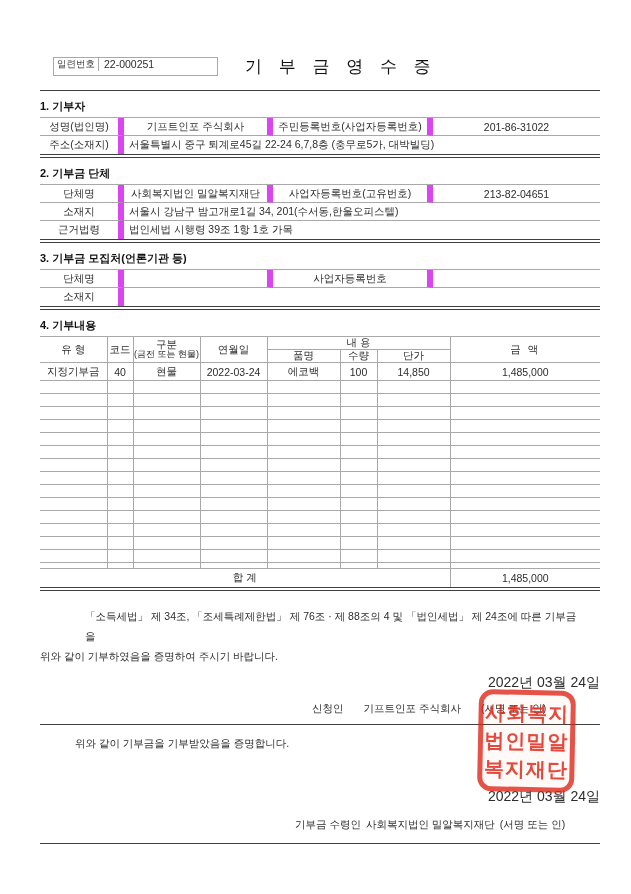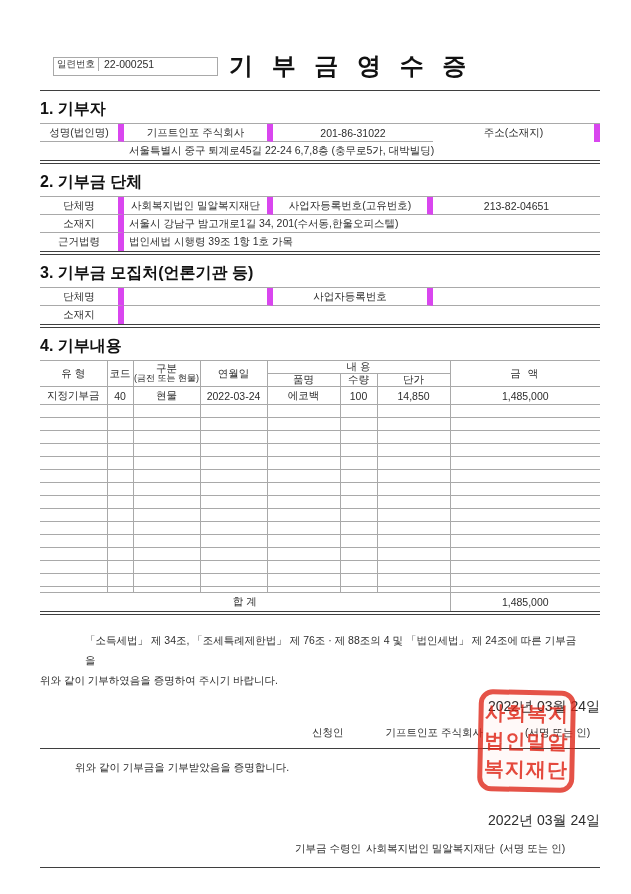--- a/index.html
+++ b/index.html
@@ -19,28 +19,28 @@
     border:1px solid #a9a9a9; display:flex; align-items:flex-start;
     font-size:10px;
   }
   .serial-box .lab {
     width:45px; border-right:1px solid #a9a9a9;
     display:flex; align-items:center; justify-content:center;
     font-size:9.5px; color:#3a3a3a;
   }
   .serial-box .val { flex:1; display:flex; align-items:center; padding-left:5px; font-size:10.5px; }
   .doc-title {
-    margin-left:11px; font-size:24px; font-weight:bold; color:#111;
+    margin-left:27px; font-size:17px; font-weight:normal; color:#111;
     letter-spacing:6px; white-space:nowrap;
   }
   .rule { border-top:1px solid #3f3f3f; width:560px; }
   .rule.top { margin-top:13px; }
 
   
-  .sec-h { font-size:16px; font-weight:bold; color:#111; margin-top:8px; }
+  .sec-h { font-size:11px; font-weight:bold; color:#111; margin-top:8px; }
 
   
   .kv-table {
     margin-top:3px; width:560px;
     display:grid; grid-template-columns:84px 149px 160px 167px;
     border-top:1px solid #a9a9a9; border-bottom:4px double #3f3f3f;
   }
   .kv-table > div {
     height:18px; display:flex; align-items:center; justify-content:center;
     font-size:10.5px; border-bottom:1px solid #a9a9a9; white-space:nowrap; overflow:hidden;
@@ -65,21 +65,21 @@
   tr.empty-row td { height:13px; }
   tr.empty-row.short td { height:6px; }
   tr.total-row td { height:20px; }
   td.num { text-align:right; padding-right:4px; }
 
   
   .legal { margin-top:15px; font-size:10.5px; line-height:20px; width:545px; }
   .legal .l1 { padding-left:45px; }
   .date-line { margin-top:8px; text-align:right; font-size:14px; width:560px; }
   .sig-line { display:flex; align-items:center; font-size:10.5px; margin-top:10px; white-space:nowrap; }
-  .sig-line.applicant { padding-left:272px; gap:42px; }
+  .sig-line.applicant { padding-left:272px; gap:20px; }
   .sig-line.recipient { padding-left:255px; gap:5px; margin-top:12px; }
   .rule.mid { margin-top:8px; }
   .statement { margin-top:12px; padding-left:35px; font-size:10.5px; }
   .date-line.second { margin-top:37px; }
   .rule.bot { margin-top:11px; }
 
   
   .seal {
     position:absolute; left:478px; top:690px; width:97px; height:102px;
     border:5px solid rgba(222,34,20,0.78); border-radius:14px;
@@ -101,20 +101,21 @@
     </div>
     <div class="doc-title">기 부 금 영 수 증</div>
   </div>
 
   <div class="rule top"></div>
 
   <div class="sec-h">1. 기부자</div>
   <div class="kv-table">
     <div class="vline">성명(법인명)</div>
     <div class="vline">기프트인포 주식회사</div>
+    <div class="vline">주민등록번호(사업자등록번호)</div>
     <div>201-86-31022</div>
     <div class="vline lastrow">주소(소재지)</div>
     <div class="span3 lastrow">서울특별시 중구 퇴계로45길 22-24 6,7,8층 (충무로5가, 대박빌딩)</div>
   </div>
 
   <div class="sec-h">2. 기부금 단체</div>
   <div class="kv-table">
     <div class="vline">단체명</div>
     <div class="vline">사회복지법인 밀알복지재단</div>
     <div class="vline">사업자등록번호(고유번호)</div>

